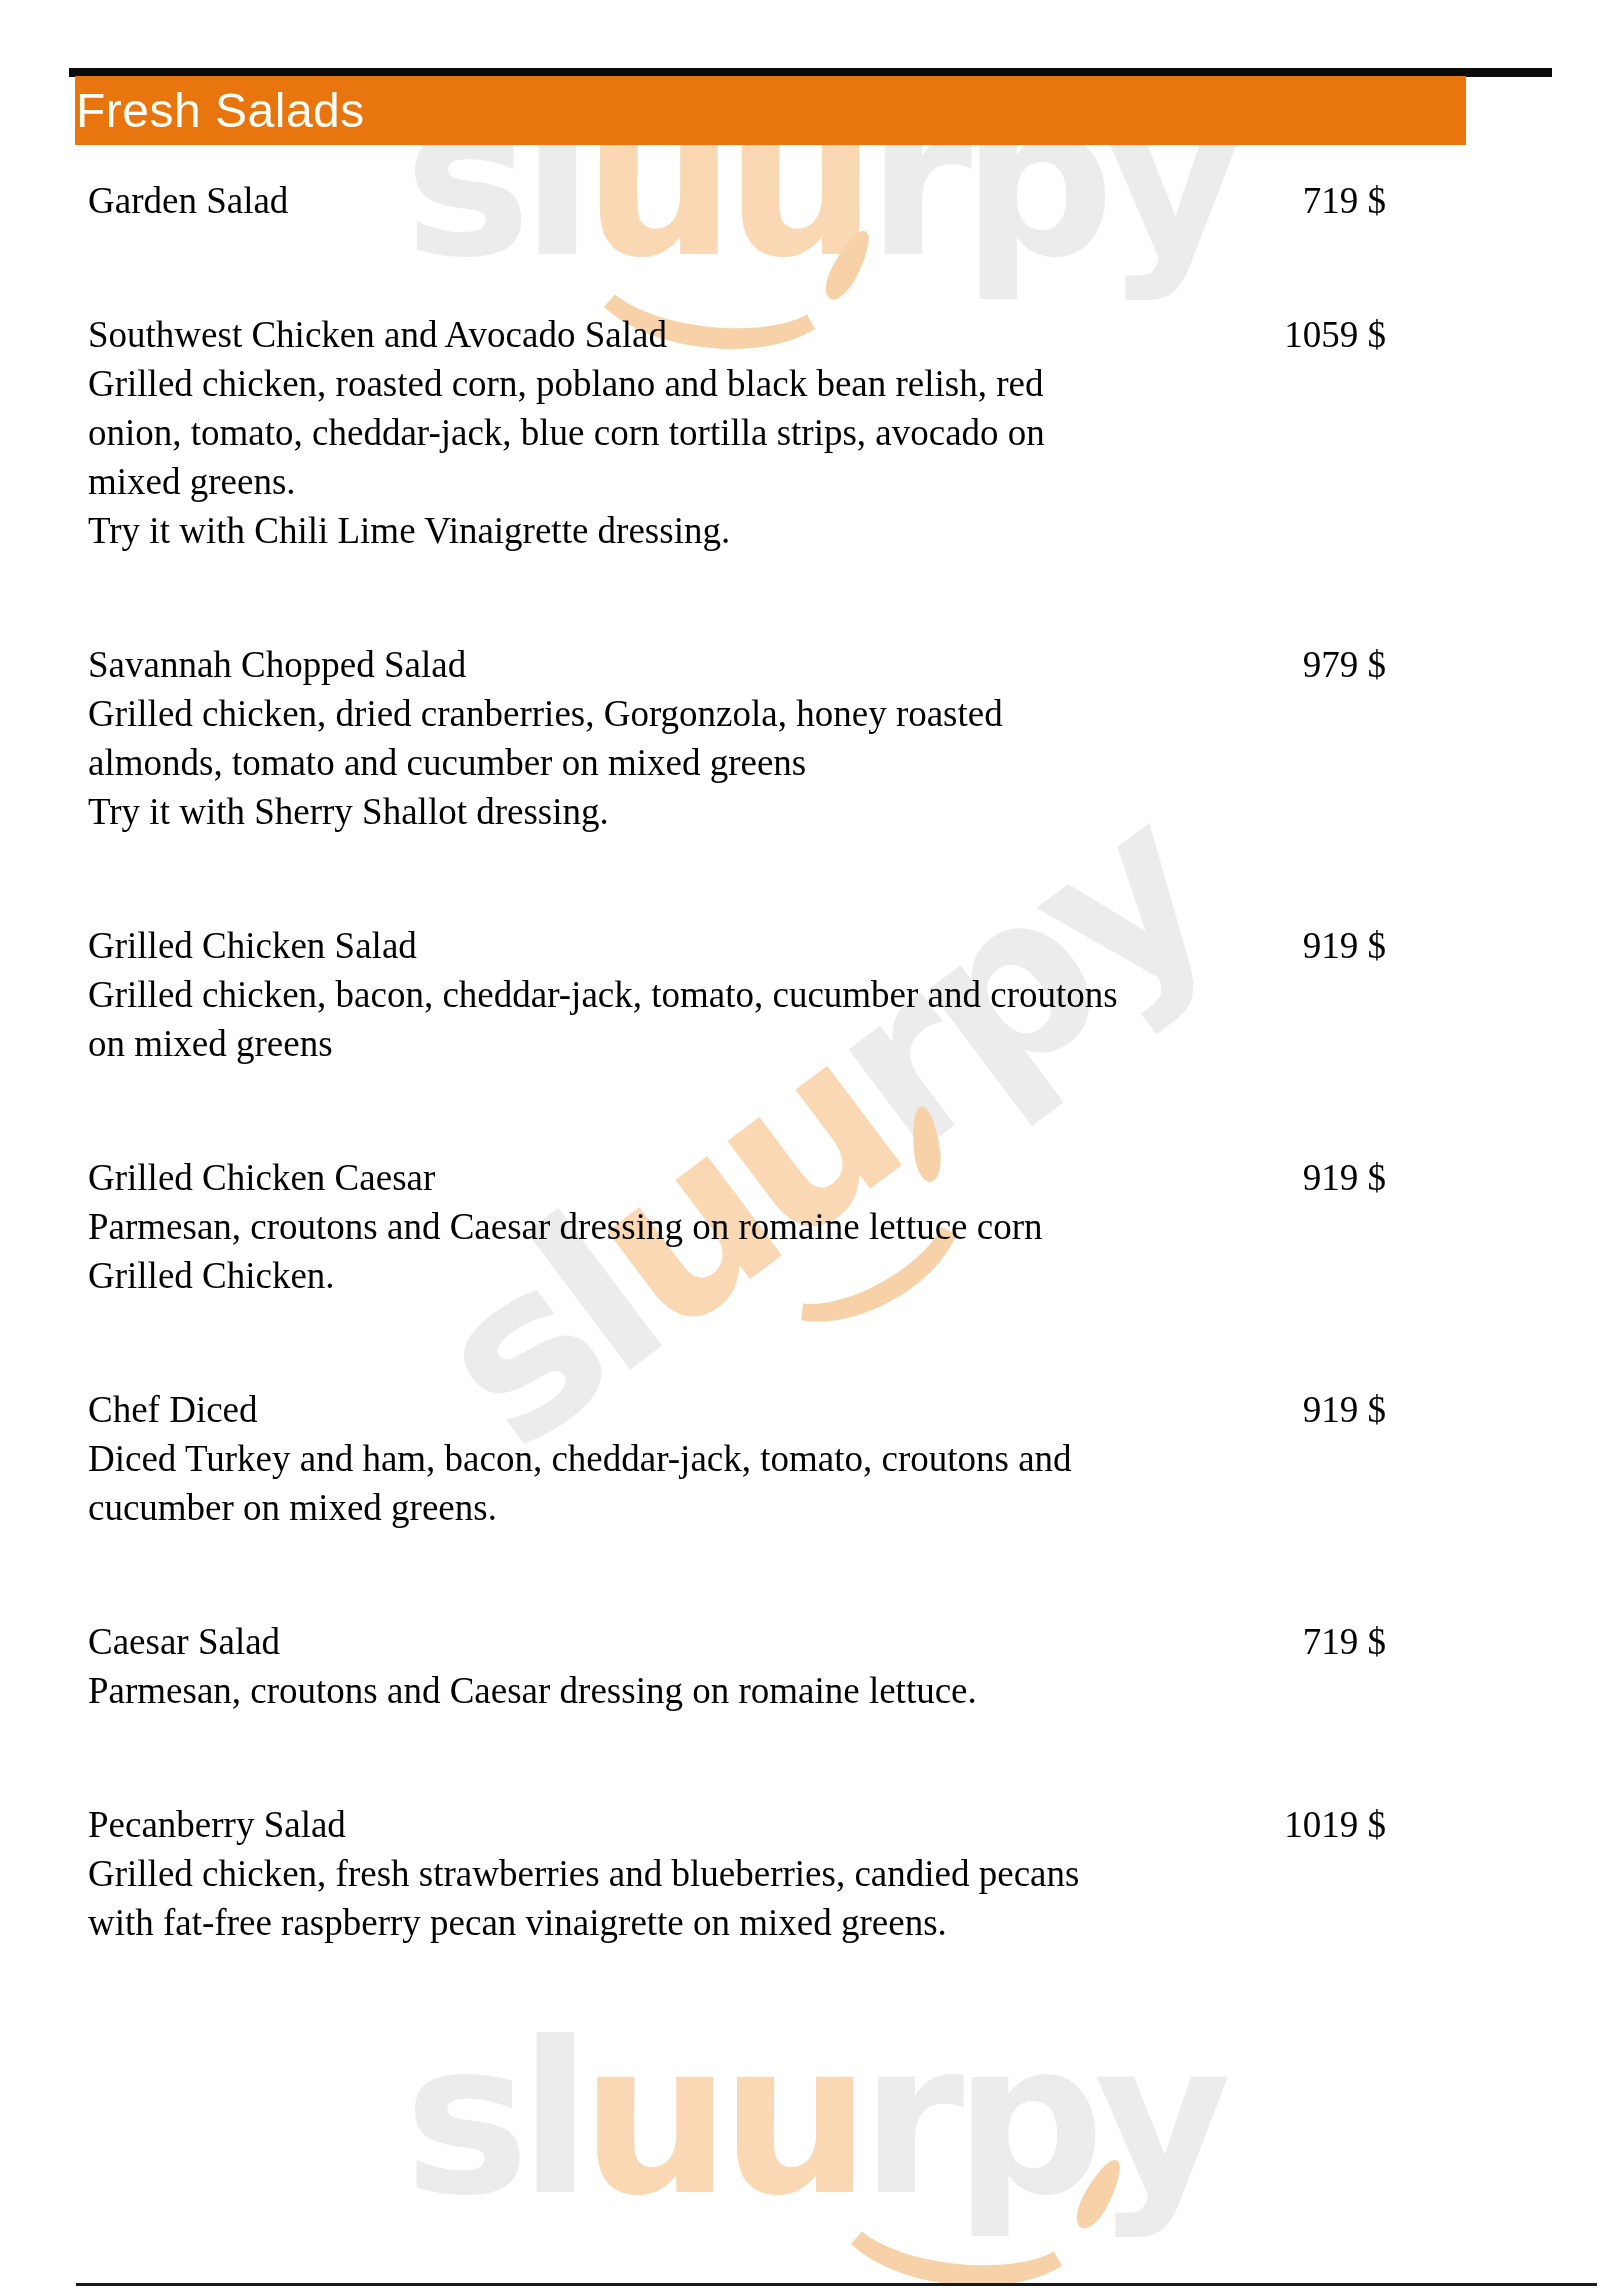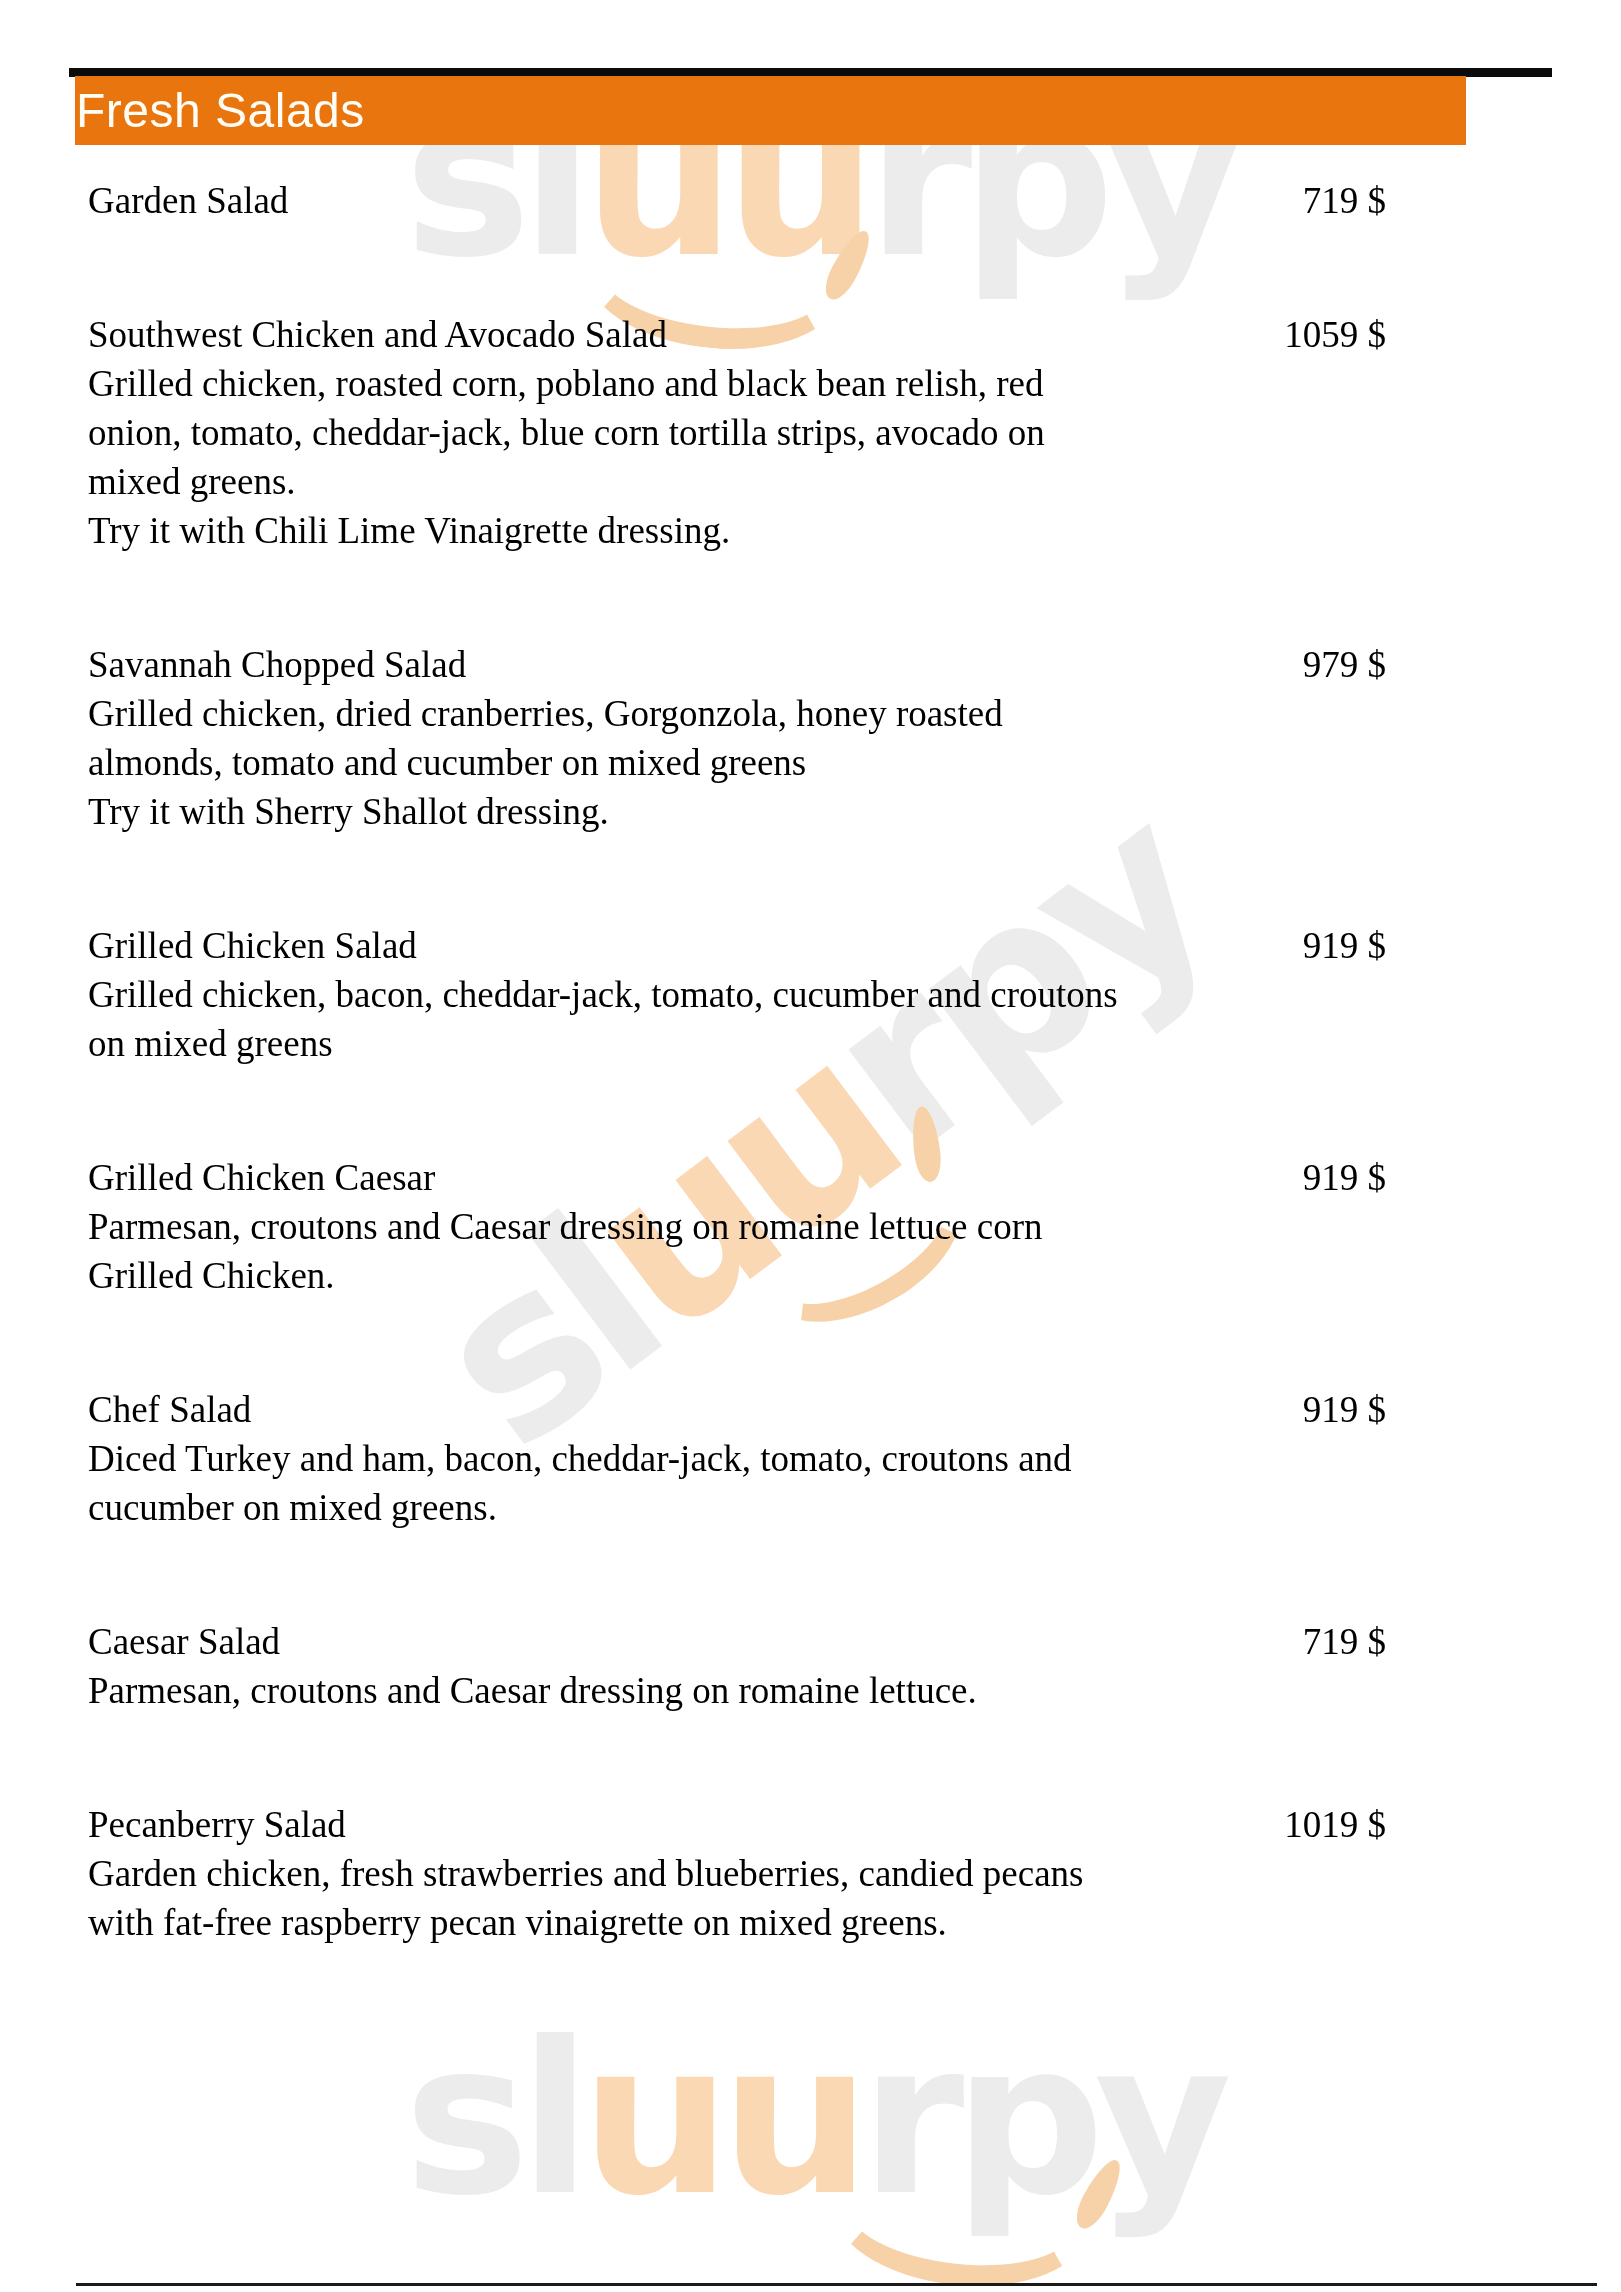--- a/index.html
+++ b/index.html
@@ -166,40 +166,40 @@
         <div class="item-row">
           <span class="item-name">Grilled Chicken Caesar</span>
           <span class="item-price">919 $</span>
         </div>
         <div class="item-desc">Parmesan, croutons and Caesar dressing on romaine lettuce corn
 Grilled Chicken.</div>
       </div>
 
       <div class="item">
         <div class="item-row">
-          <span class="item-name">Chef Salad</span>
+          <span class="item-name">Chef Diced</span>
           <span class="item-price">919 $</span>
         </div>
         <div class="item-desc">Diced Turkey and ham, bacon, cheddar-jack, tomato, croutons and
 cucumber on mixed greens.</div>
       </div>
 
       <div class="item">
         <div class="item-row">
           <span class="item-name">Caesar Salad</span>
           <span class="item-price">719 $</span>
         </div>
         <div class="item-desc">Parmesan, croutons and Caesar dressing on romaine lettuce.</div>
       </div>
 
       <div class="item">
         <div class="item-row">
           <span class="item-name">Pecanberry Salad</span>
           <span class="item-price">1019 $</span>
         </div>
-        <div class="item-desc">Garden chicken, fresh strawberries and blueberries, candied pecans
+        <div class="item-desc">Grilled chicken, fresh strawberries and blueberries, candied pecans
 with fat-free raspberry pecan vinaigrette on mixed greens.</div>
       </div>
     </div>
 
   <div class="bottom-rule"></div>
 </div>
 
 
 </body></html>

